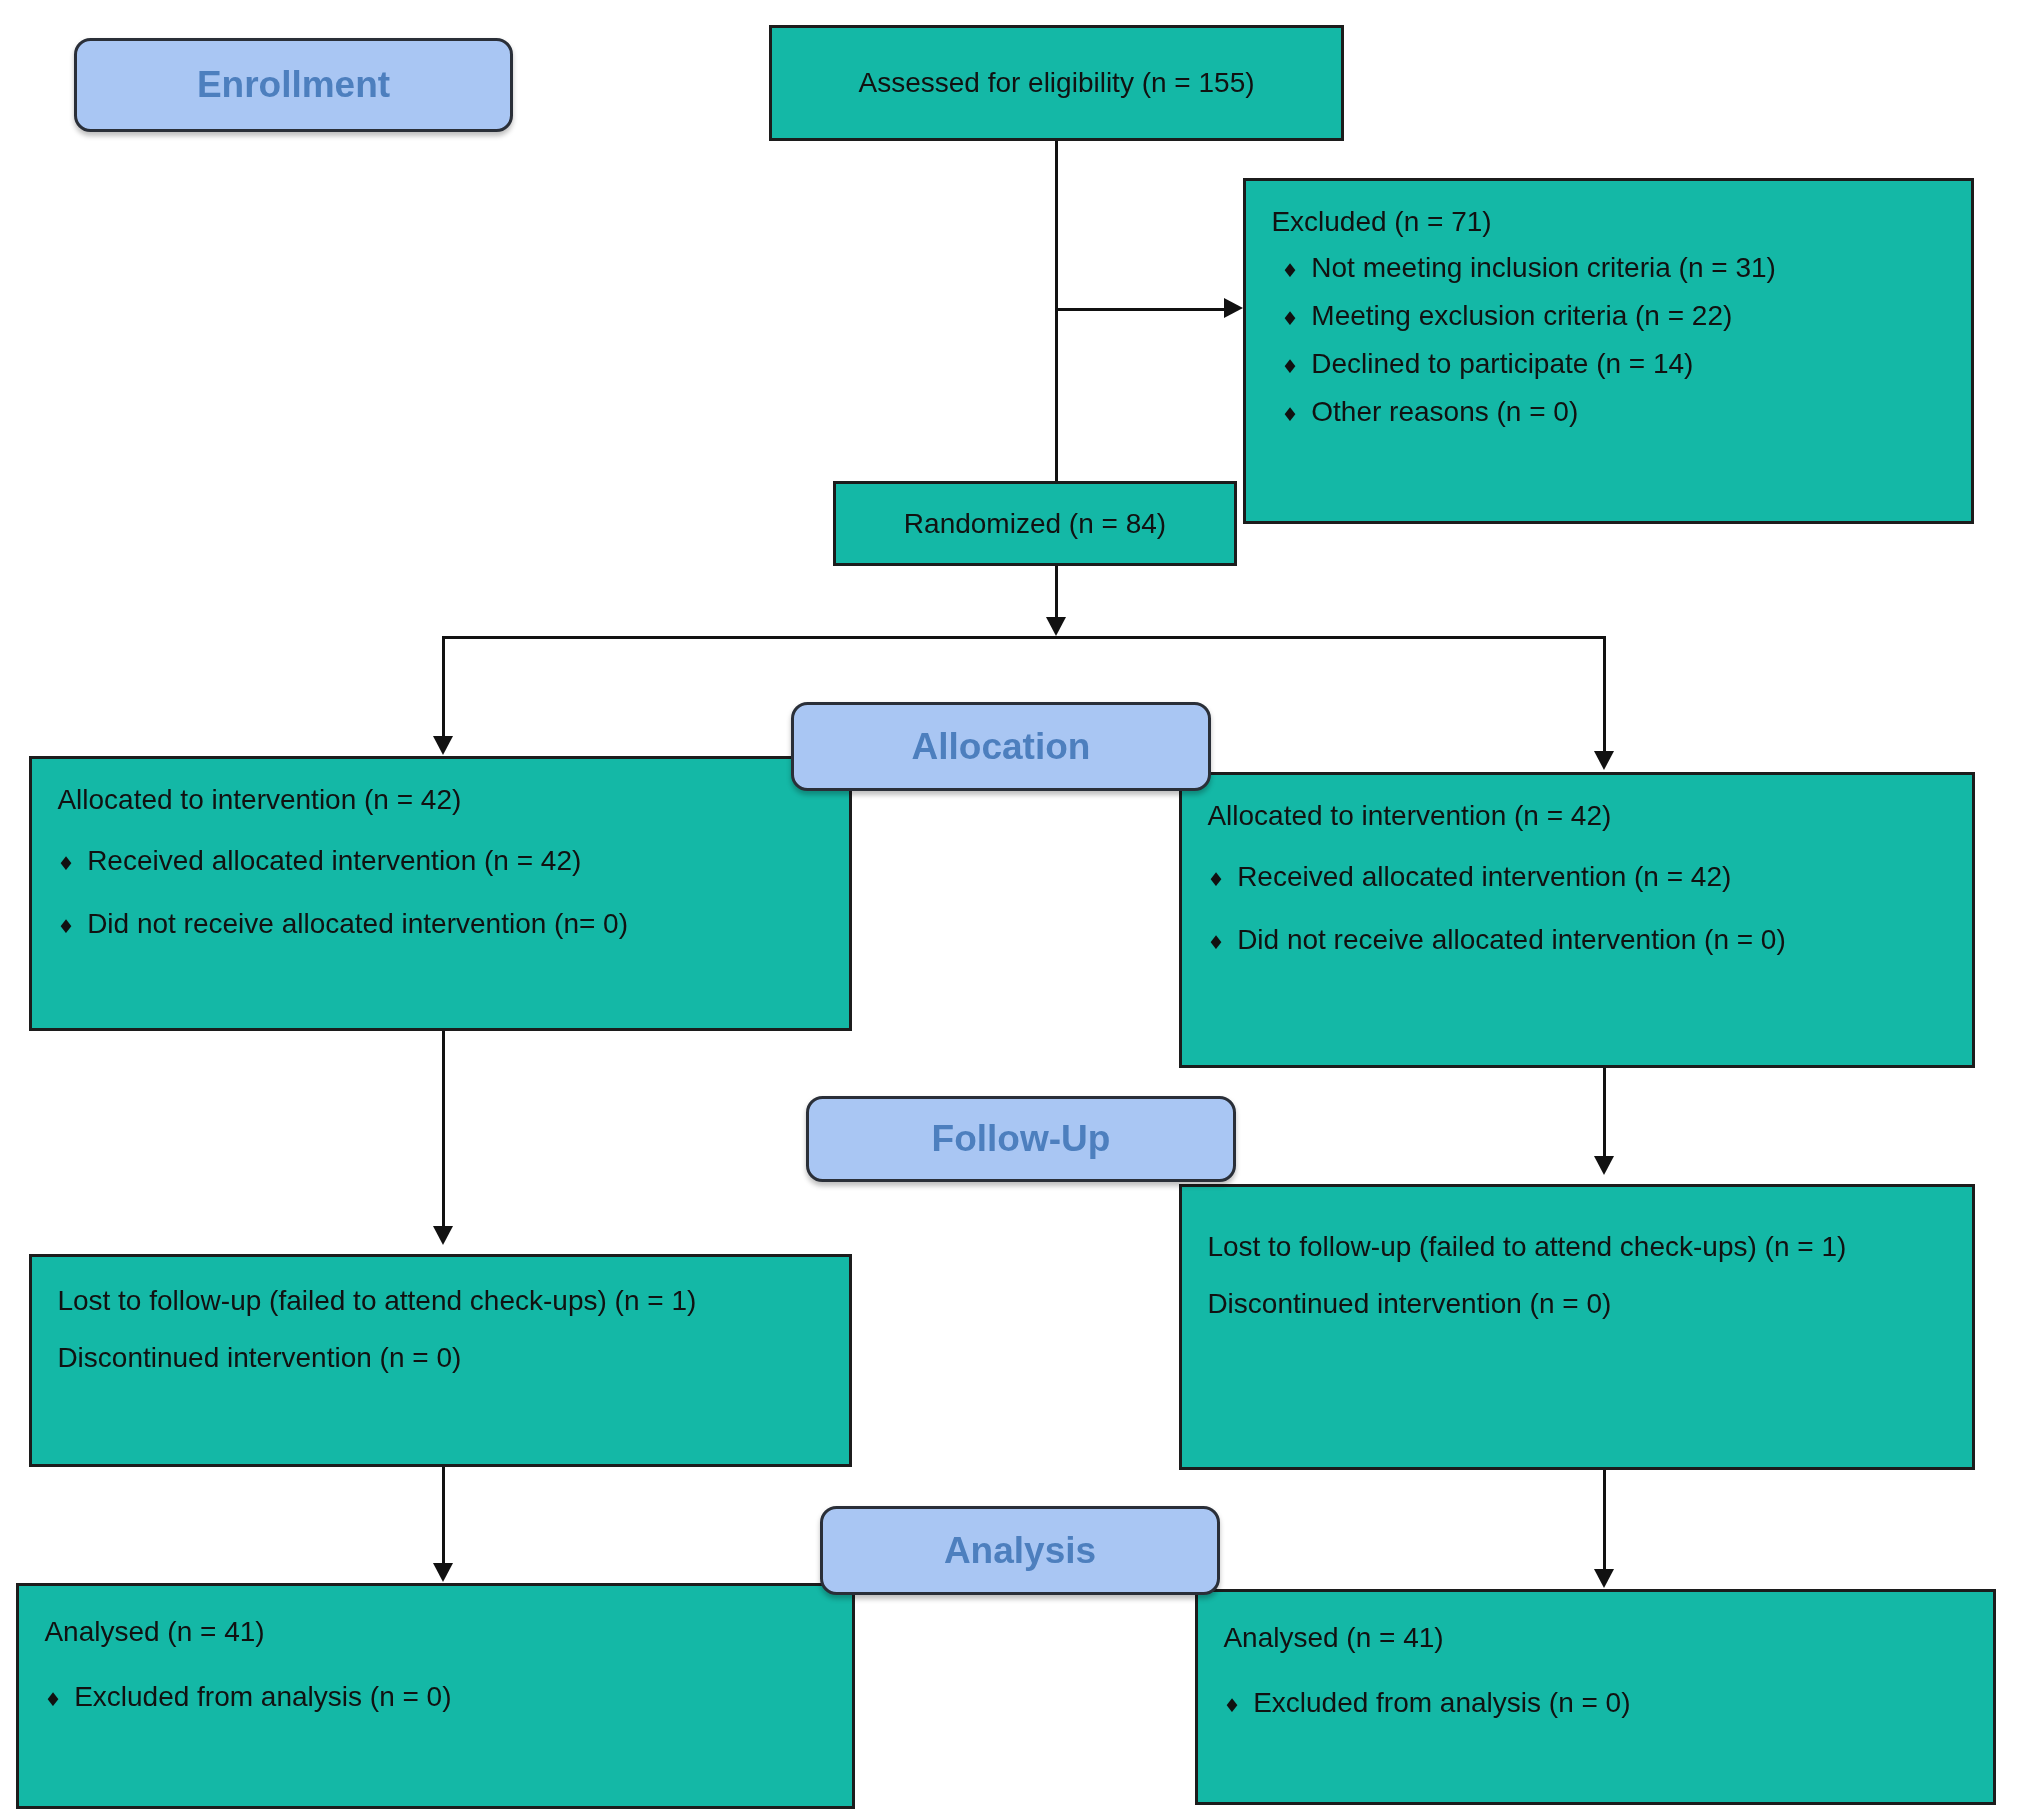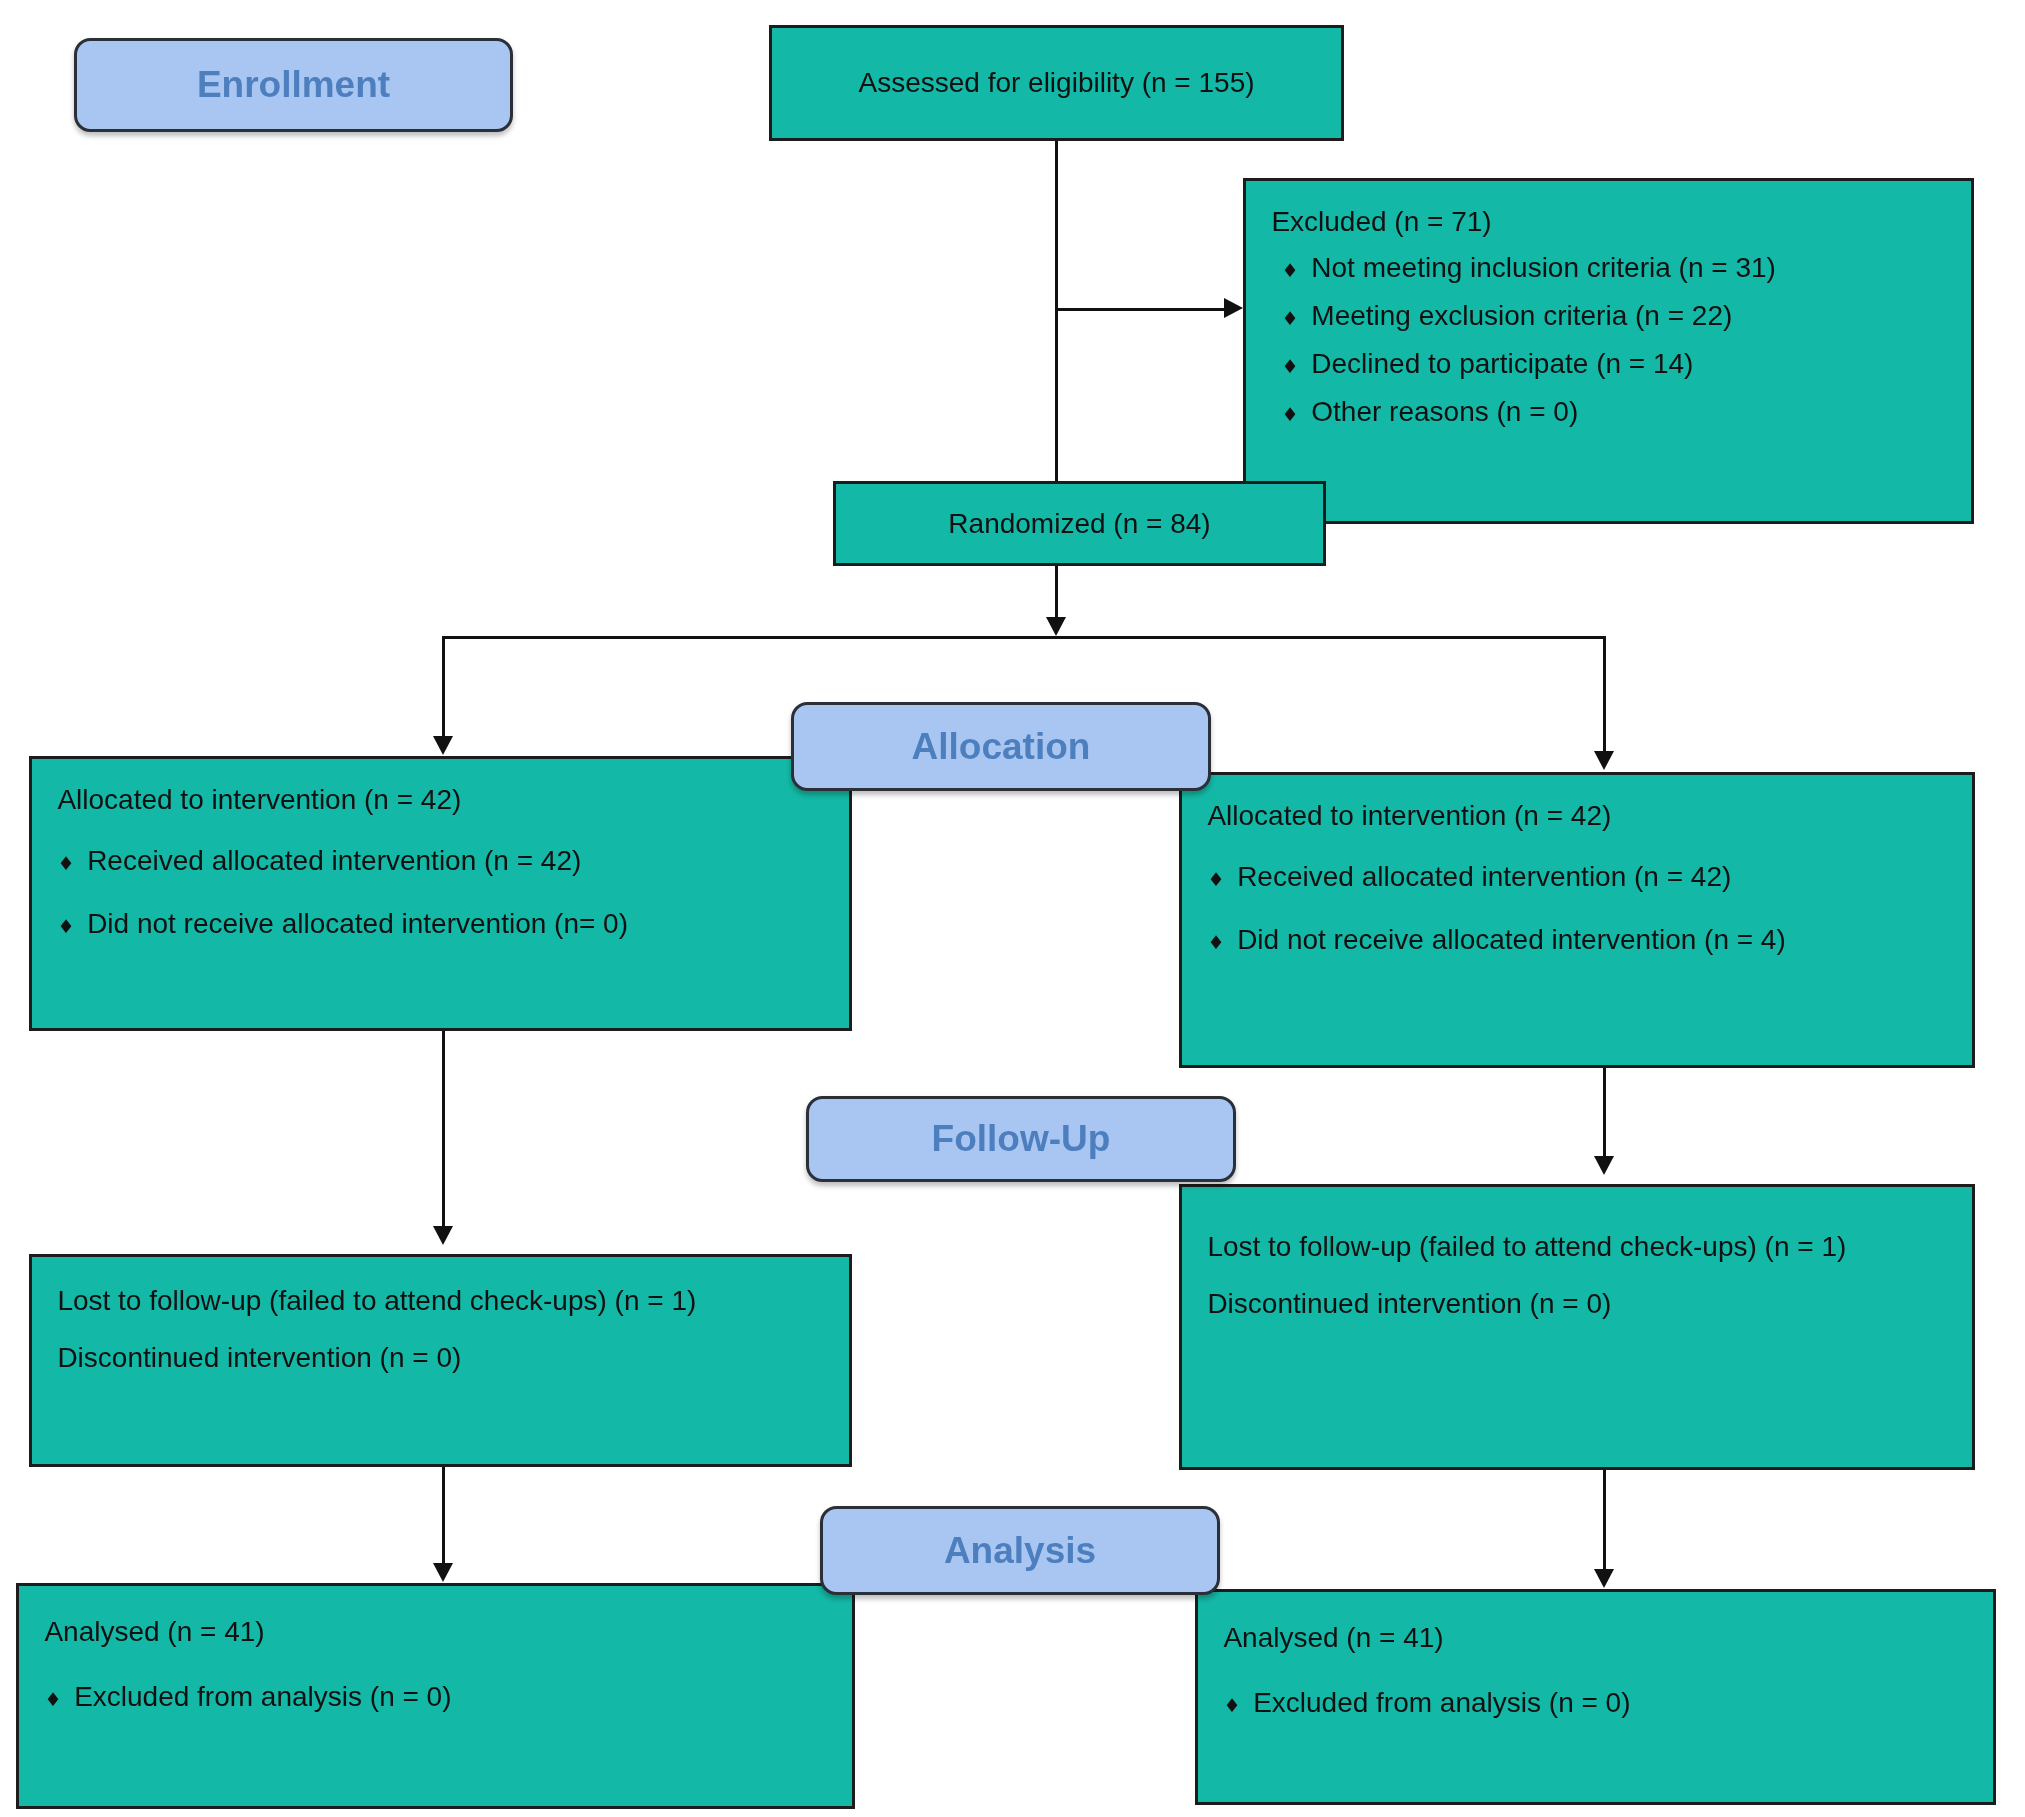--- a/index.html
+++ b/index.html
@@ -132,21 +132,21 @@
     <div class="bullet-row">
       <span class="diamond">♦</span>
       <span class="btext">Declined to participate (n = 14)</span>
     </div>
     <div class="bullet-row">
       <span class="diamond">♦</span>
       <span class="btext">Other reasons (n = 0)</span>
     </div>
   </div>
 
-  <div class="box center" style="left:833px;top:481px;width:493px;height:85px;">
+  <div class="box center" style="left:833px;top:481px;width:404px;height:85px;">
     <span>Randomized (n = 84)</span>
   </div>
 
   <div class="box roomy" style="left:29px;top:756px;width:823px;height:275px;">
     <div class="box-title">Allocated to intervention (n = 42)</div>
     <div class="bullet-row">
       <span class="diamond">♦</span>
       <span class="btext">Received allocated intervention (n = 42)</span>
     </div>
     <div class="bullet-row">
@@ -156,21 +156,21 @@
   </div>
 
   <div class="box roomy" style="left:1179px;top:772px;width:796px;height:296px;">
     <div class="box-title">Allocated to intervention (n = 42)</div>
     <div class="bullet-row">
       <span class="diamond">♦</span>
       <span class="btext">Received allocated intervention (n = 42)</span>
     </div>
     <div class="bullet-row">
       <span class="diamond">♦</span>
-      <span class="btext">Did not receive allocated intervention (n = 4)</span>
+      <span class="btext">Did not receive allocated intervention (n = 0)</span>
     </div>
   </div>
 
   <div class="box fu" style="left:29px;top:1246px;width:823px;height:213px;">
     <p style="margin:0;" class="fu-line1">Lost to follow-up (failed to attend check-ups) (n = 1)</p>
     <p style="margin:0;" class="fu-line2">Discontinued intervention (n = 0)</p>
   </div>
 
   <div class="box fu fu-right" style="left:1179px;top:1176px;width:796px;height:286px;">
     <p style="margin:0;" class="fu-line1">Lost to follow-up (failed to attend check-ups) (n = 1)</p>

